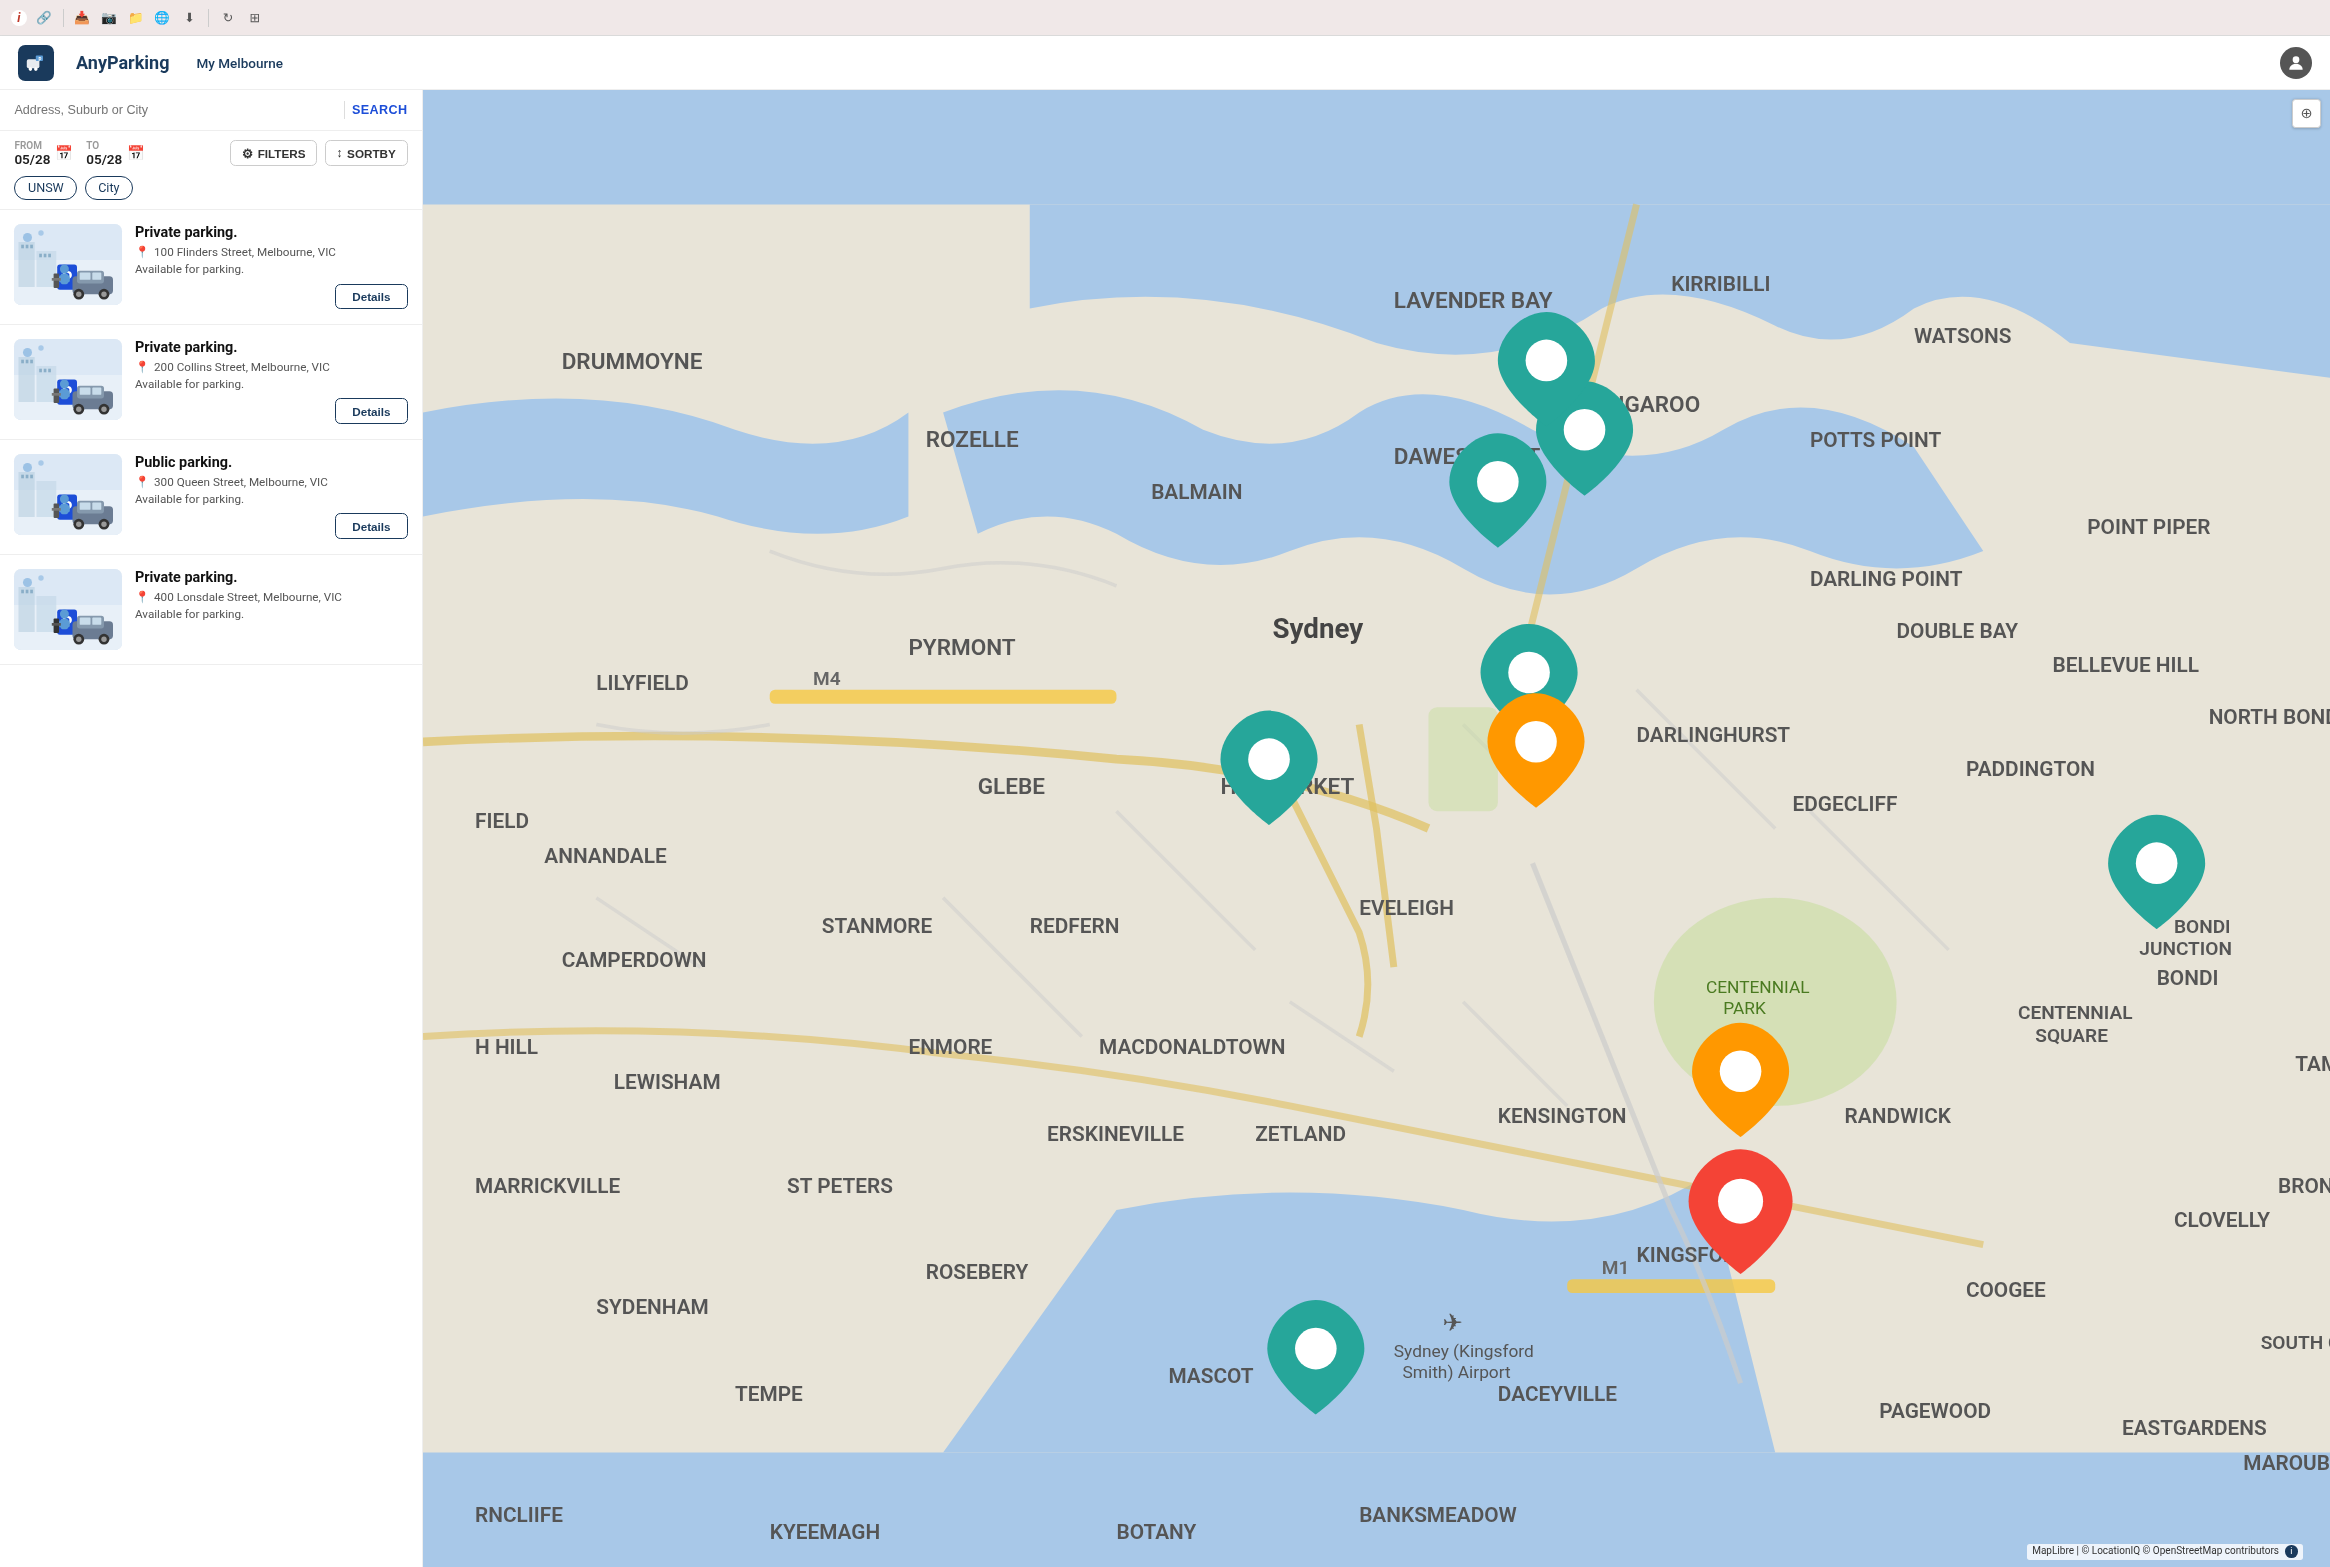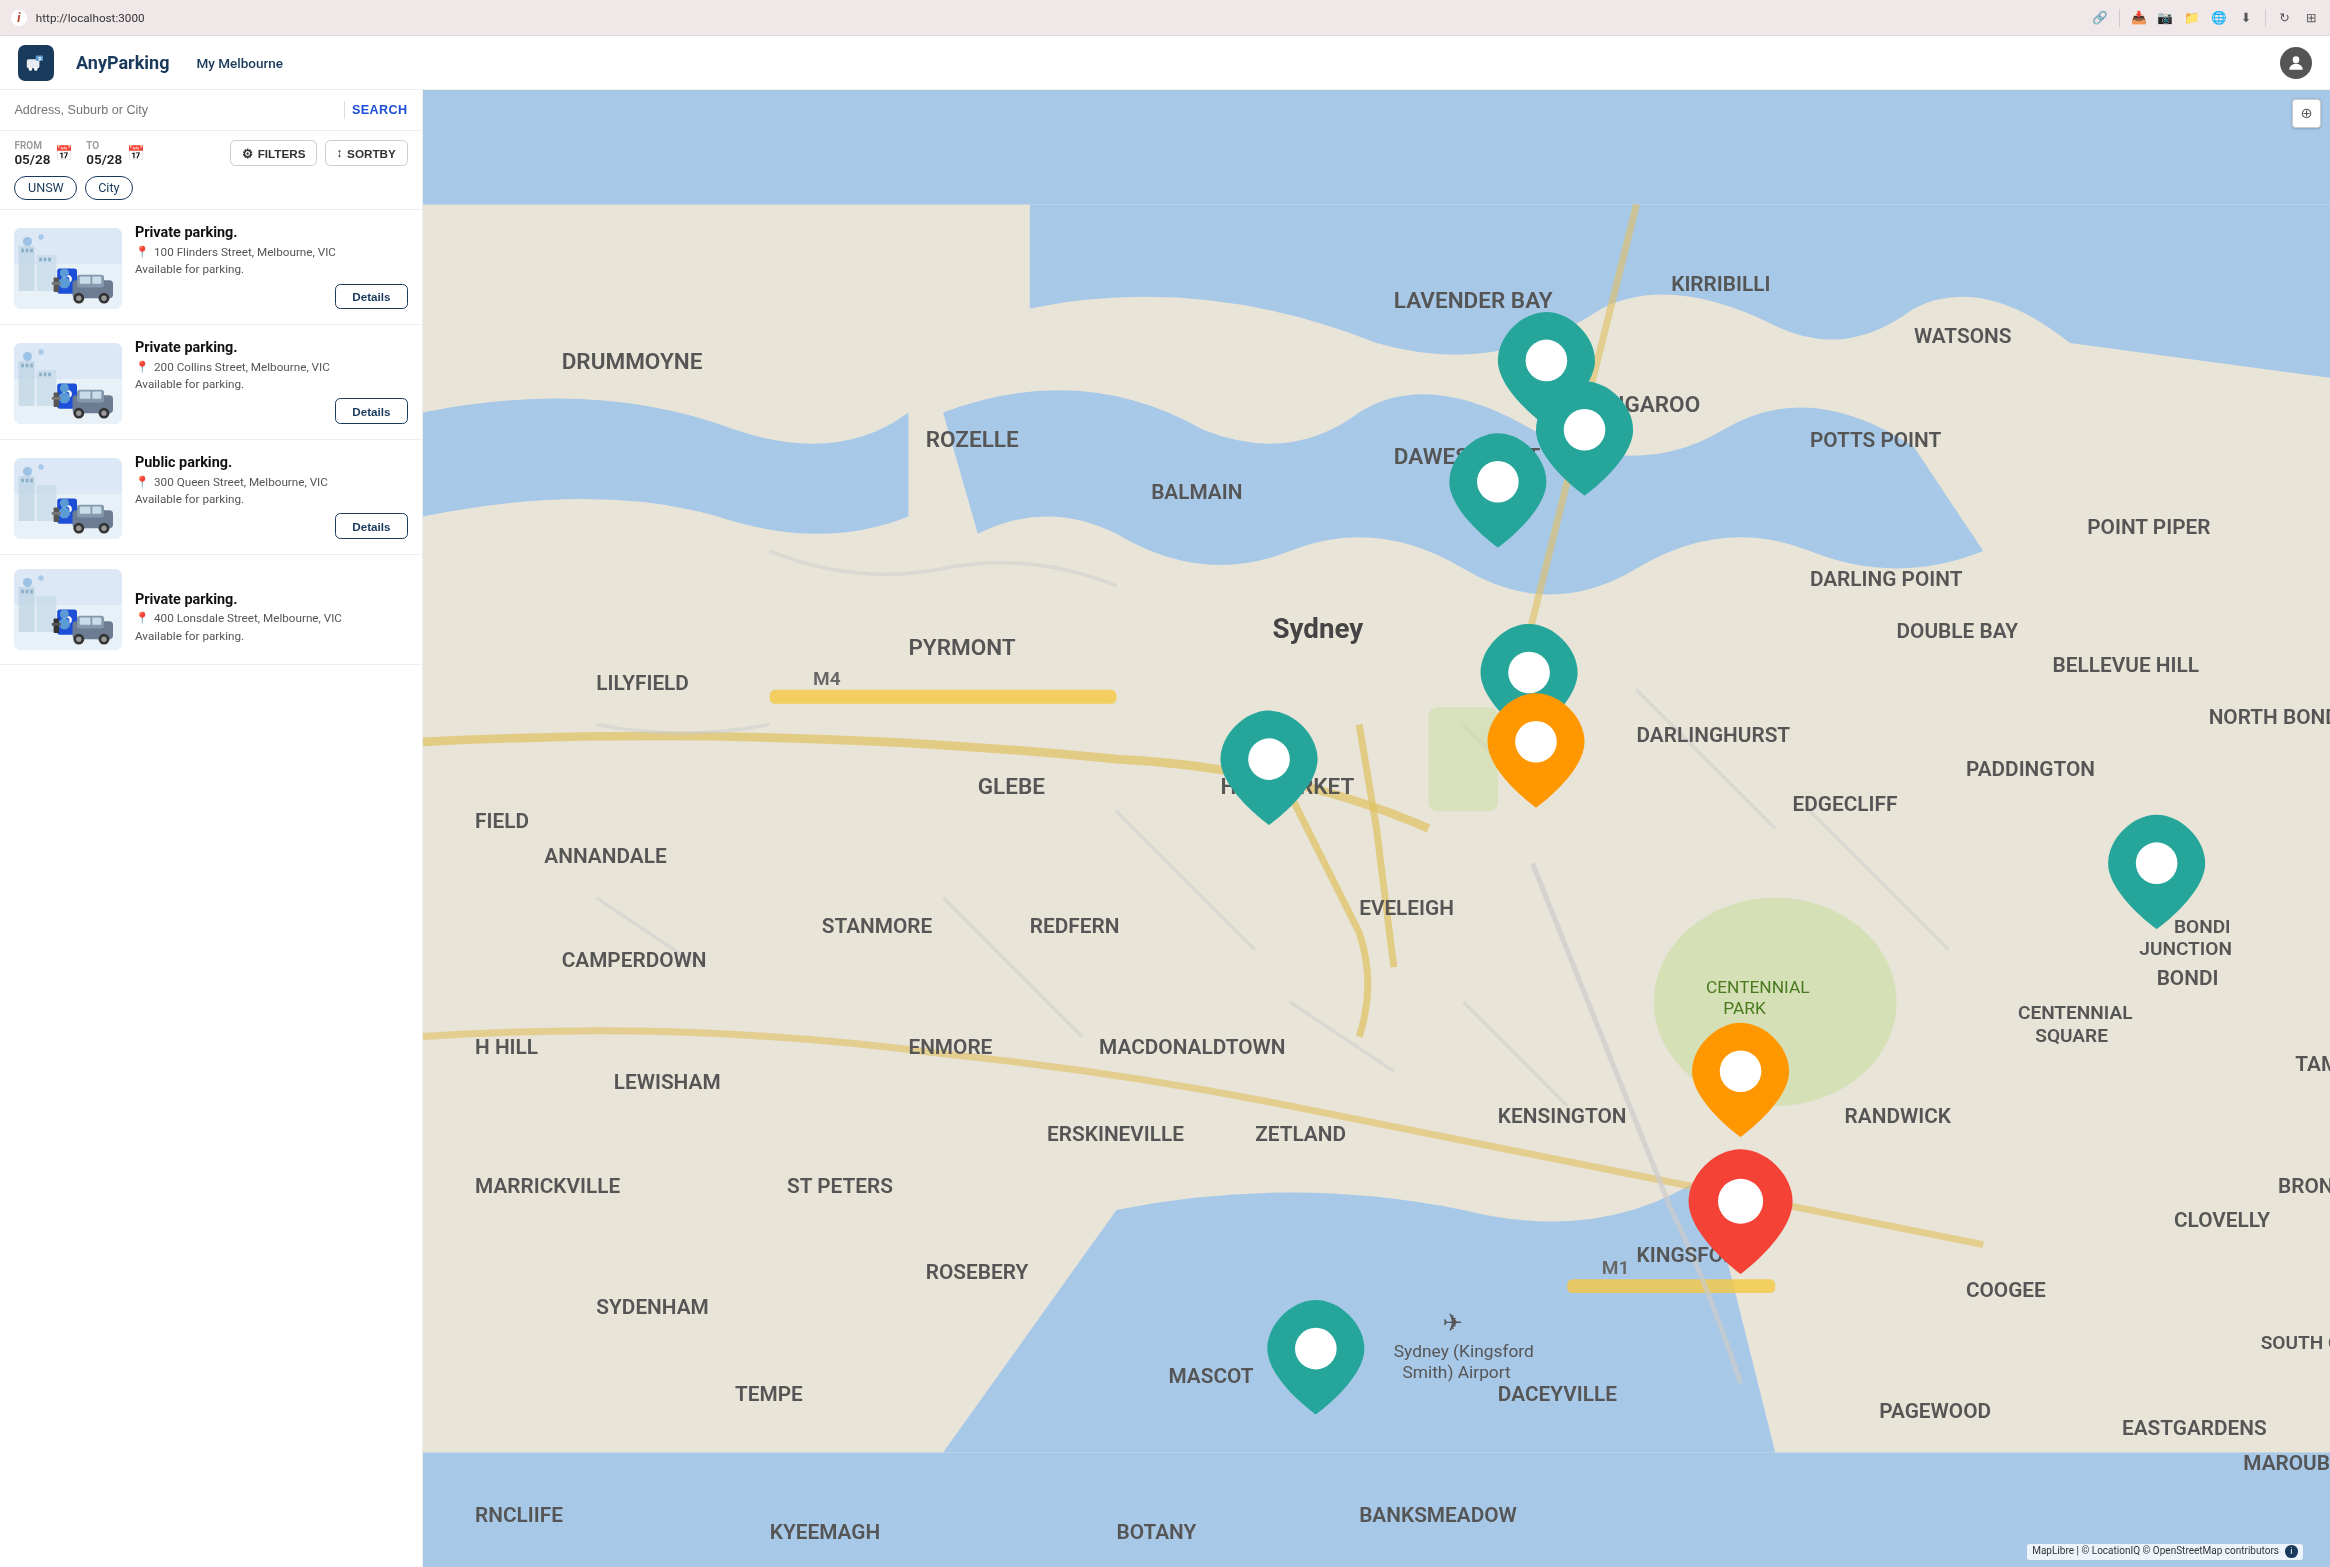--- a/index.html
+++ b/index.html
@@ -221,21 +221,21 @@
       cursor: pointer;
     }
 
     
     .parking-list {
       flex: 1;
       overflow-y: auto;
     }
     .parking-item {
       display: flex;
-      align-items: flex-end;
+      align-items: flex-start;
       padding: 14.4px;
       border-bottom: 0.9px solid #eee;
       gap: 12.6px;
       cursor: pointer;
     }
     .parking-image {
       width: 108px;
       min-width: 108px;
       height: 81px;
       border-radius: 7.2px;
@@ -350,21 +350,20 @@
       gap: 12.6px;
     }
   </style>
 </head>
 <body>
 
 <div class="browser-bar">
   <div class="browser-info-icon">
     <span>i</span>
   </div>
-  <div class="browser-url">http://localhost:3000</div>
   <div class="browser-icons">
     <div class="browser-icon">🔗</div>
     <div class="browser-divider"></div>
     <div class="browser-icon">📥</div>
     <div class="browser-icon">📷</div>
     <div class="browser-icon">📁</div>
     <div class="browser-icon">🌐</div>
     <div class="browser-icon">⬇</div>
     <div class="browser-divider"></div>
     <div class="browser-icon">↻</div>

